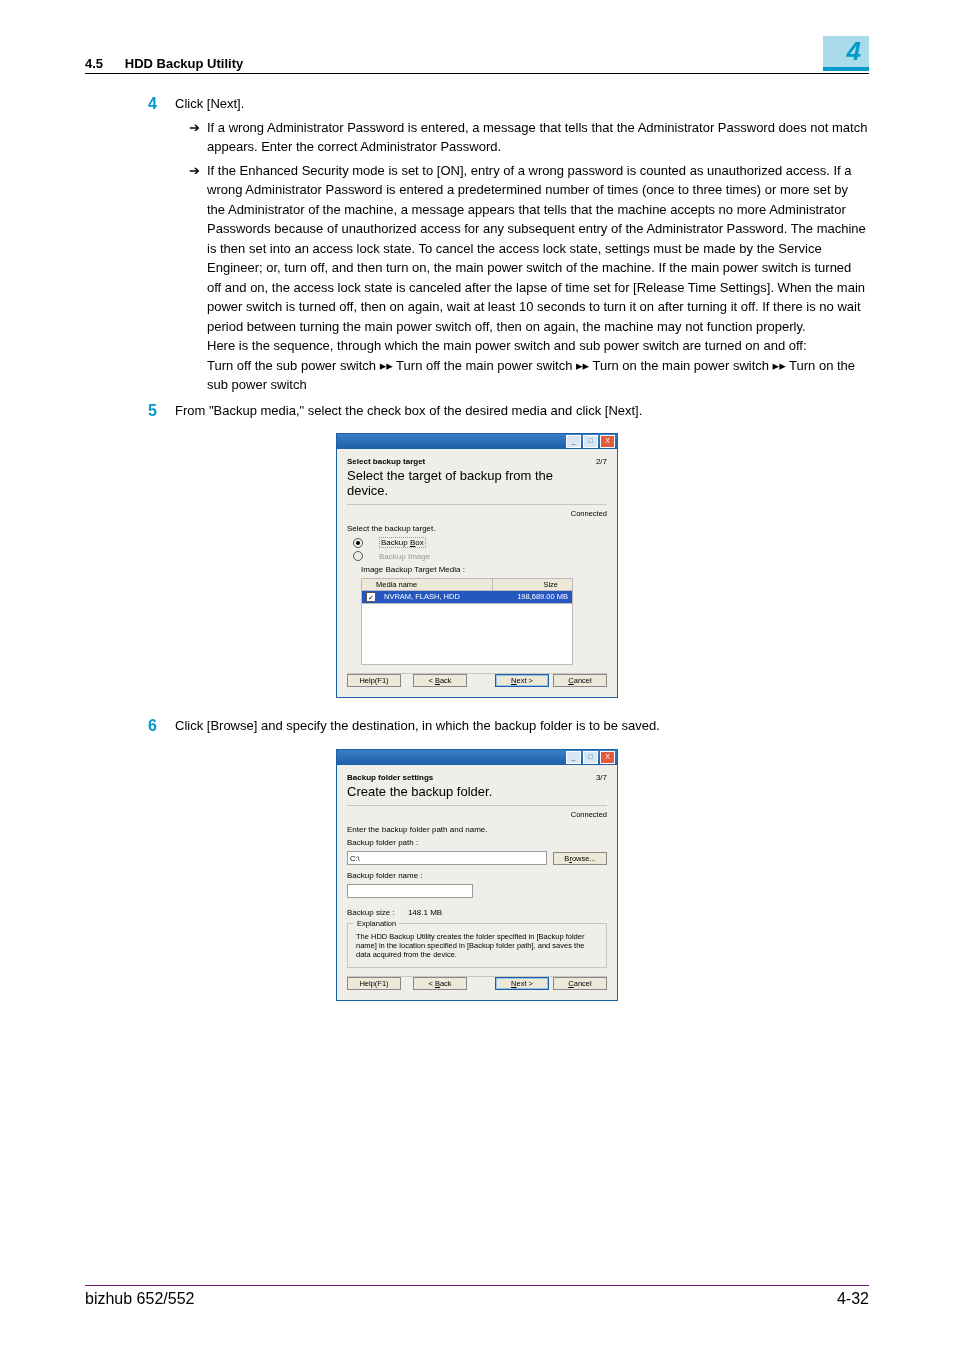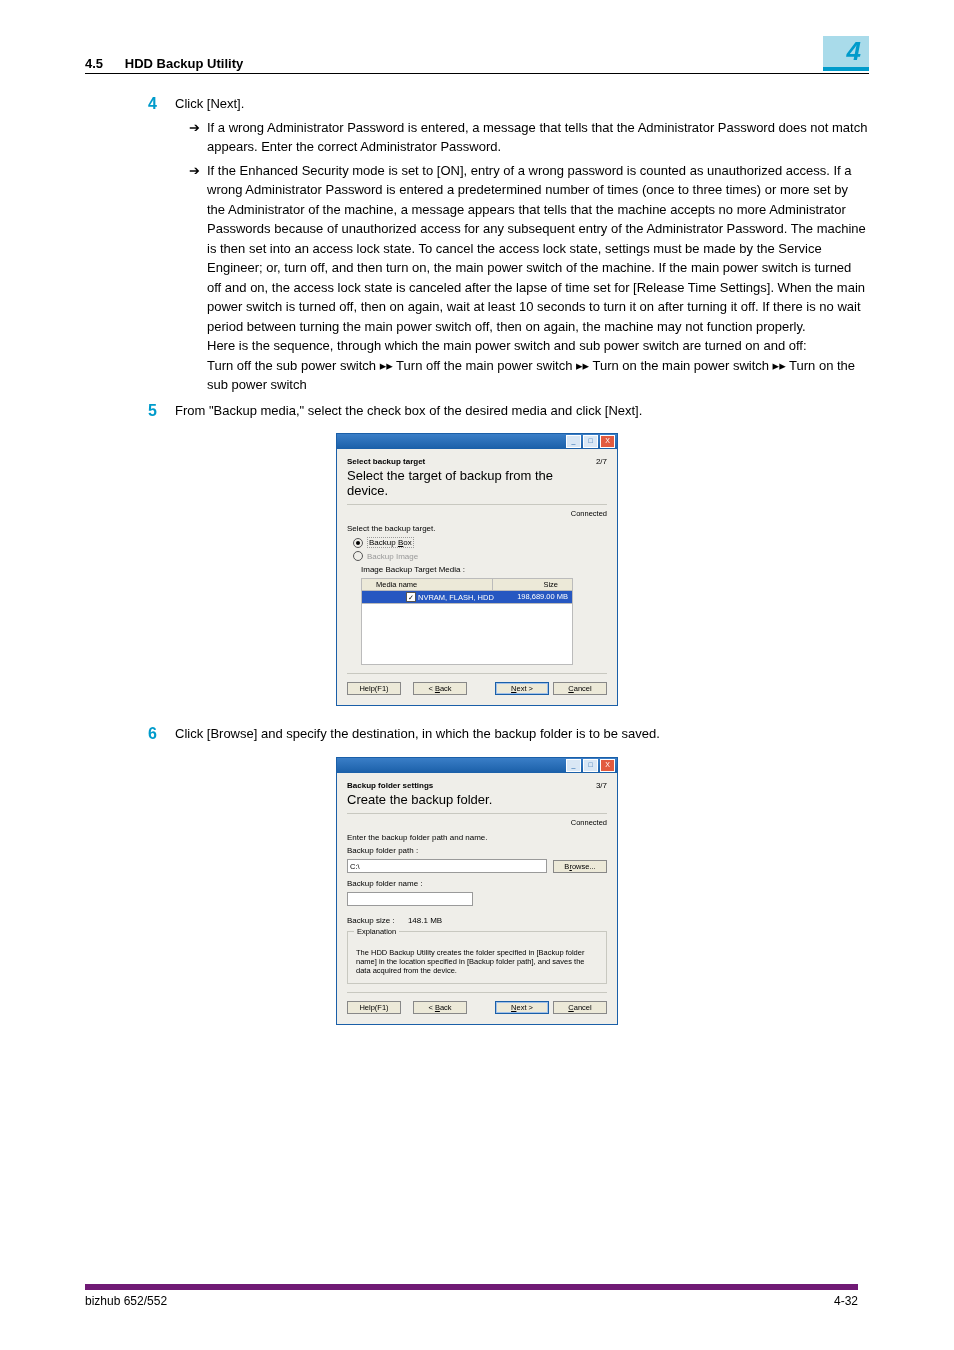--- a/index.html
+++ b/index.html
@@ -76,21 +76,21 @@
     color: #1a5fa8;
   }
   .tb-close { background: #e25b3f; color: #fff; border-color: #fff; }
   .dlg-body { padding: 8px 10px 10px 10px; }
   .dlg-title-row { display: flex; justify-content: space-between; border-bottom: 1px solid #c8c8c0; padding-bottom: 6px; margin-bottom: 4px; }
   .dlg-title { font-weight: bold; font-size: 8px; }
   .dlg-sub { font-size: 13px; margin-top: 2px; }
   .dlg-step { font-size: 8px; }
   .connected { text-align: right; font-size: 7.5px; margin-bottom: 6px; }
   .group { margin: 4px 0; font-size: 8px; }
-  .radio-row { display: flex; align-items: center; gap: 4px; margin: 3px 0 3px 6px; }
+  .radio-row { display: flex; align-items: center; gap: 16px; margin: 3px 0 3px 6px; }
   .radio-dot {
     width: 8px; height: 8px; border: 1px solid #555; border-radius: 50%;
     display: inline-flex; align-items: center; justify-content: center;
   }
   .radio-dot.checked::after {
     content: ""; width: 4px; height: 4px; background: #000; border-radius: 50%;
   }
   .radio-label { font-size: 8px; }
   .radio-label.disabled { color: #999; }
   .radio-label .u { text-decoration: underline; }
@@ -111,65 +111,65 @@
     display: flex;
     background: #2657c1;
     color: #fff;
     font-size: 7.5px;
     margin-left: 14px;
     width: 210px;
     border: 1px solid #bbb;
     border-top: none;
   }
   .td { padding: 1px 4px; }
-  .td1 { flex: 2; display: flex; align-items: center; gap: 2px; margin-left: 40px; }
+  .td1 { flex: 2; display: flex; gap: 8px; }
   .td2 { flex: 1; text-align: right; }
   .chk {
     width: 8px; height: 8px; background: #fff; border: 1px solid #555;
     display: inline-flex; align-items: center; justify-content: center;
     color: #000; font-size: 7px; line-height: 7px;
   }
   .table-frame {
     height: 60px; margin-left: 14px; width: 210px;
     border: 1px solid #bbb; border-top: none; background: #fff;
   }
   .dlg-buttons {
     display: flex; justify-content: space-between; align-items: center;
-    border-top: 1px solid #c8c8c0; margin-top: 8px; padding-top: 8px;
+    border-top: 1px solid #c8c8c0; margin-top: 8px; 
   }
   .btn-group { display: flex; gap: 4px; }
   .btn {
     font-size: 7.5px; padding: 1px 6px; border: 1px solid #888;
     background: #ece9d8; min-width: 40px; text-align: center;
   }
   .btn .u { text-decoration: underline; }
   .btn.focus { border: 1px solid #1a5fa8; box-shadow: inset 0 0 0 1px #a0c0e8; margin-left: 24px; }
   .text-input {
     border: 1px solid #9a9a9a; background: #fff; height: 12px;
     font-size: 7.5px; padding: 0 2px; display: flex; align-items: center;
   }
   .path-row { display: flex; align-items: center; gap: 6px; margin-bottom: 6px; }
   .path-input { flex: 1; }
   .fieldset {
-    border: 1px solid #c8c8c0; padding: 16px 8px 8px 8px; margin-top: 6px;
+    border: 1px solid #c8c8c0; padding: 8px 8px 8px 8px; margin-top: 6px;
     position: relative;
   }
   .legend {
     position: absolute; top: -5px; left: 6px;
     background: #efeee9; padding: 0 3px; font-size: 7.5px;
   }
   .footer {
     position: absolute;
     bottom: 42px;
     left: 85px;
-    right: 96px;
-    border-top: 6px solid #701a75;
+    right: 85px;
+    border-top: 1px solid #701a75;
     display: flex;
     justify-content: space-between;
-    font-size: 12px;
+    font-size: 16px;
     padding-top: 4px;
   }
 </style>
 </head>
 <body>
 
 <div class="header-line">
   <div class="header-left">
     <span>4.5</span>
     &nbsp;&nbsp;&nbsp;&nbsp;

